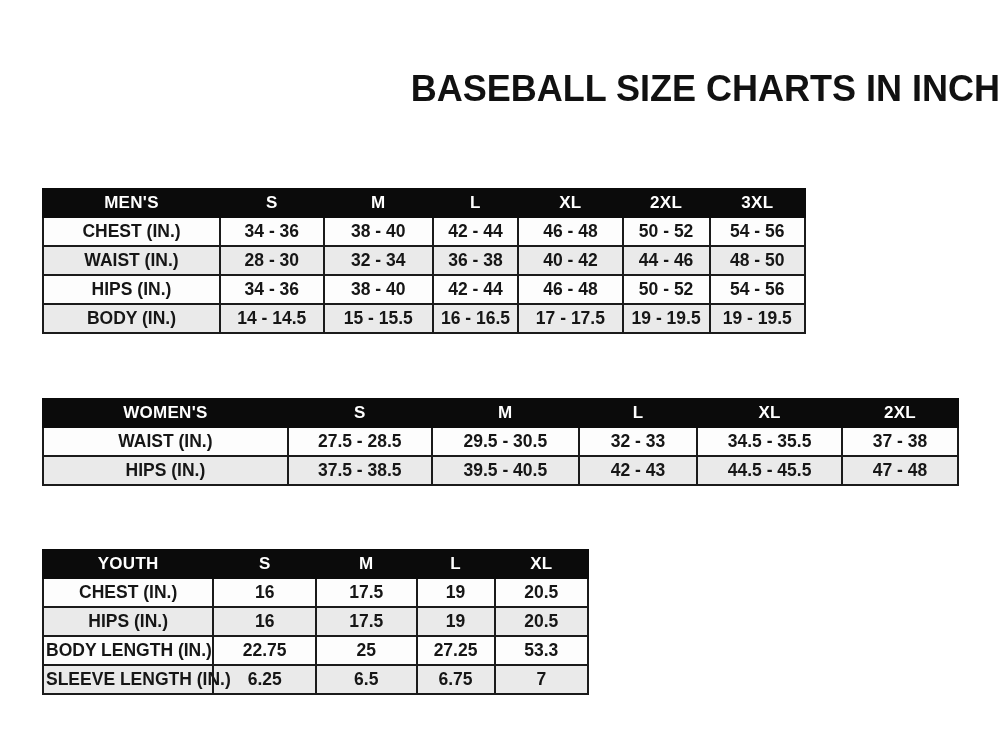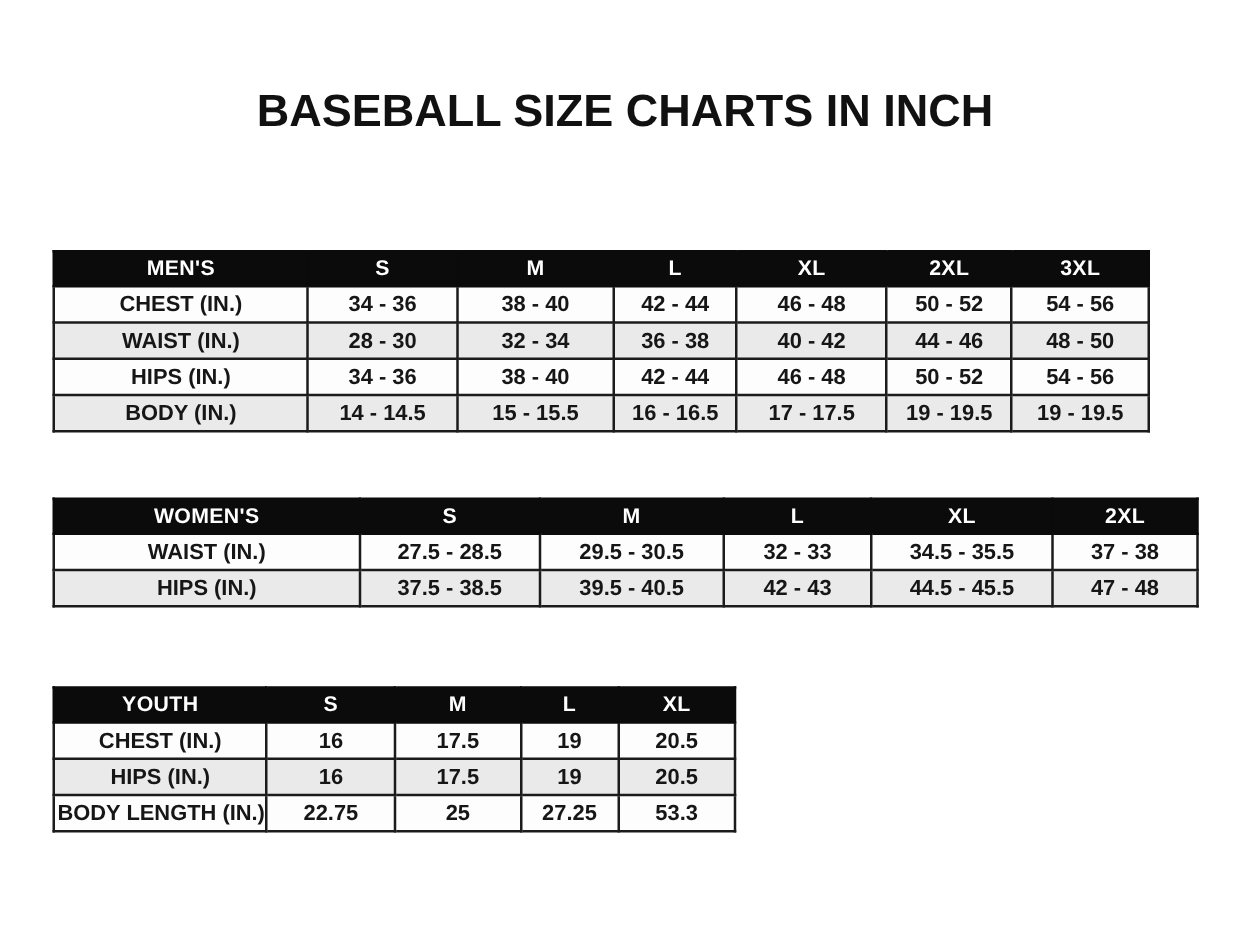--- a/index.html
+++ b/index.html
@@ -14,33 +14,33 @@
     font-family: "Liberation Sans", "DejaVu Sans", sans-serif;
     font-weight: bold;
     color: #141414;
   }
   .page-title {
     position: absolute;
     top: 68px;
     left: 0;
     width: 100%;
     margin: 0;
-    text-align: center;
+    text-align: right;
     font-size: 36px;
     letter-spacing: 0px;
     color: #111111;
     font-weight: bold;
   }
   table.size-table {
     position: absolute;
     border-collapse: collapse;
     table-layout: fixed;
     border: 2px solid #161616;
   }
-  #table-mens   { top: 200px; left: 42px; width: 878px; }
+  #table-mens   { top: 188px; left: 42px; width: 764px; }
   #table-womens { top: 398px; left: 42px; width: 917px; }
   #table-youth  { top: 549px; left: 42px; width: 547px; }
 
   .size-table th {
     background: #0b0b0b;
     color: #ffffff;
     font-size: 17px;
     height: 26px;
     padding: 0 2px;
     border: 2px solid #0b0b0b;
@@ -197,14 +197,21 @@
         <td>19</td>
         <td>20.5</td>
       </tr>
       <tr>
         <td>BODY LENGTH (IN.)</td>
         <td>22.75</td>
         <td>25</td>
         <td>27.25</td>
         <td>53.3</td>
       </tr>
+      <tr>
+        <td>SLEEVE LENGTH (IN.)</td>
+        <td>6.25</td>
+        <td>6.5</td>
+        <td>6.75</td>
+        <td>7</td>
+      </tr>
     </tbody>
   </table>
 
 </body></html>

